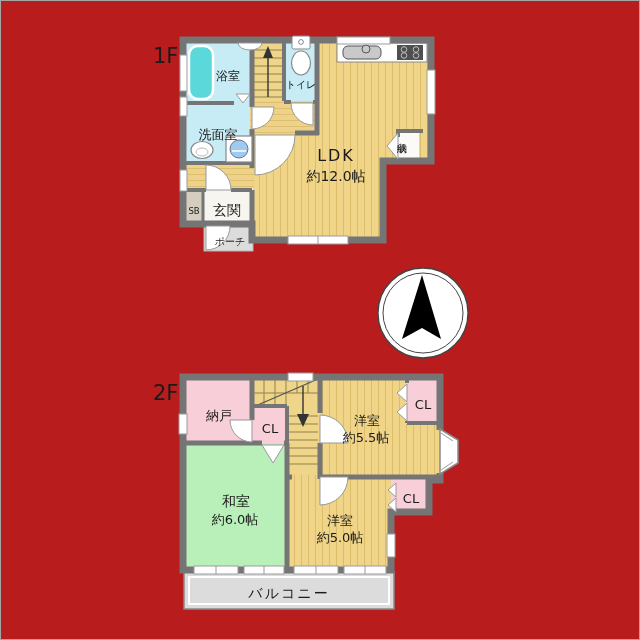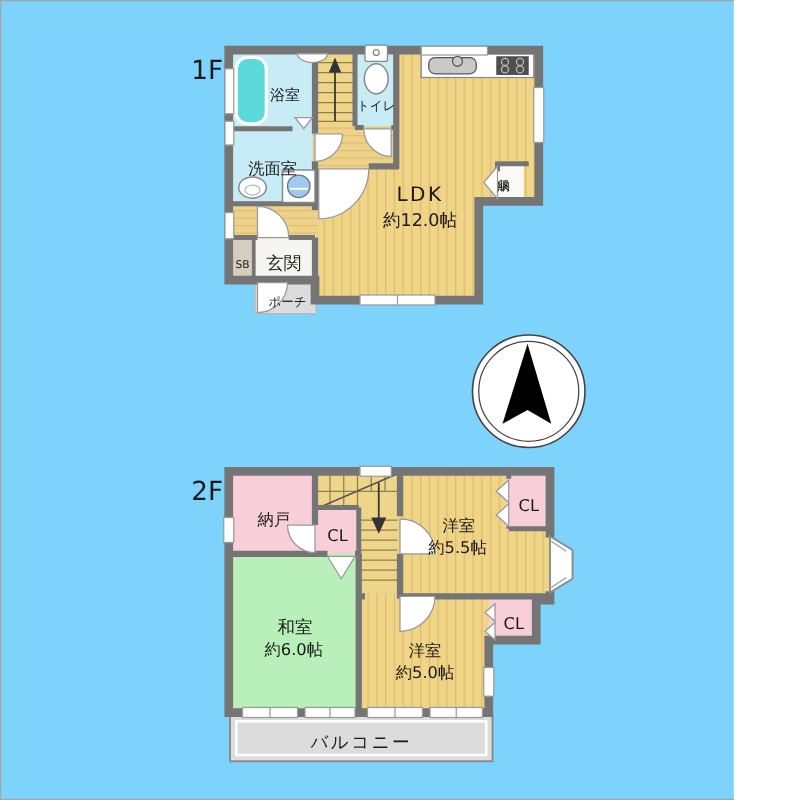--- a/index.html
+++ b/index.html
@@ -1,16 +1,16 @@
 <!DOCTYPE html>
 <html lang="ja"><head>
 <meta charset="utf-8">
 <style>
   html,body{margin:0;padding:0;background:#fff;}
-  .canvas{position:relative;width:587px;height:640px;background:#7dd3fc;overflow:hidden;}
+  .canvas{position:relative;width:640px;height:640px;background:#b91c1c;overflow:hidden;}
   svg text{font-family:"DejaVu Sans",sans-serif;fill:#1b1b1b;}
   .t8{font-size:8.5px;} .t10{font-size:10px;} .t12{font-size:12px;}
   .t13{font-size:13px;} .t14{font-size:14px;} .t16{font-size:16px;letter-spacing:2px;}
   .t21{font-size:21px;}
   .ls2{letter-spacing:2px;}
   .mid{text-anchor:middle;}
   .vtext{writing-mode:vertical-rl;text-orientation:upright;font-size:10px;}
 </style>
 </head>
 <body>

